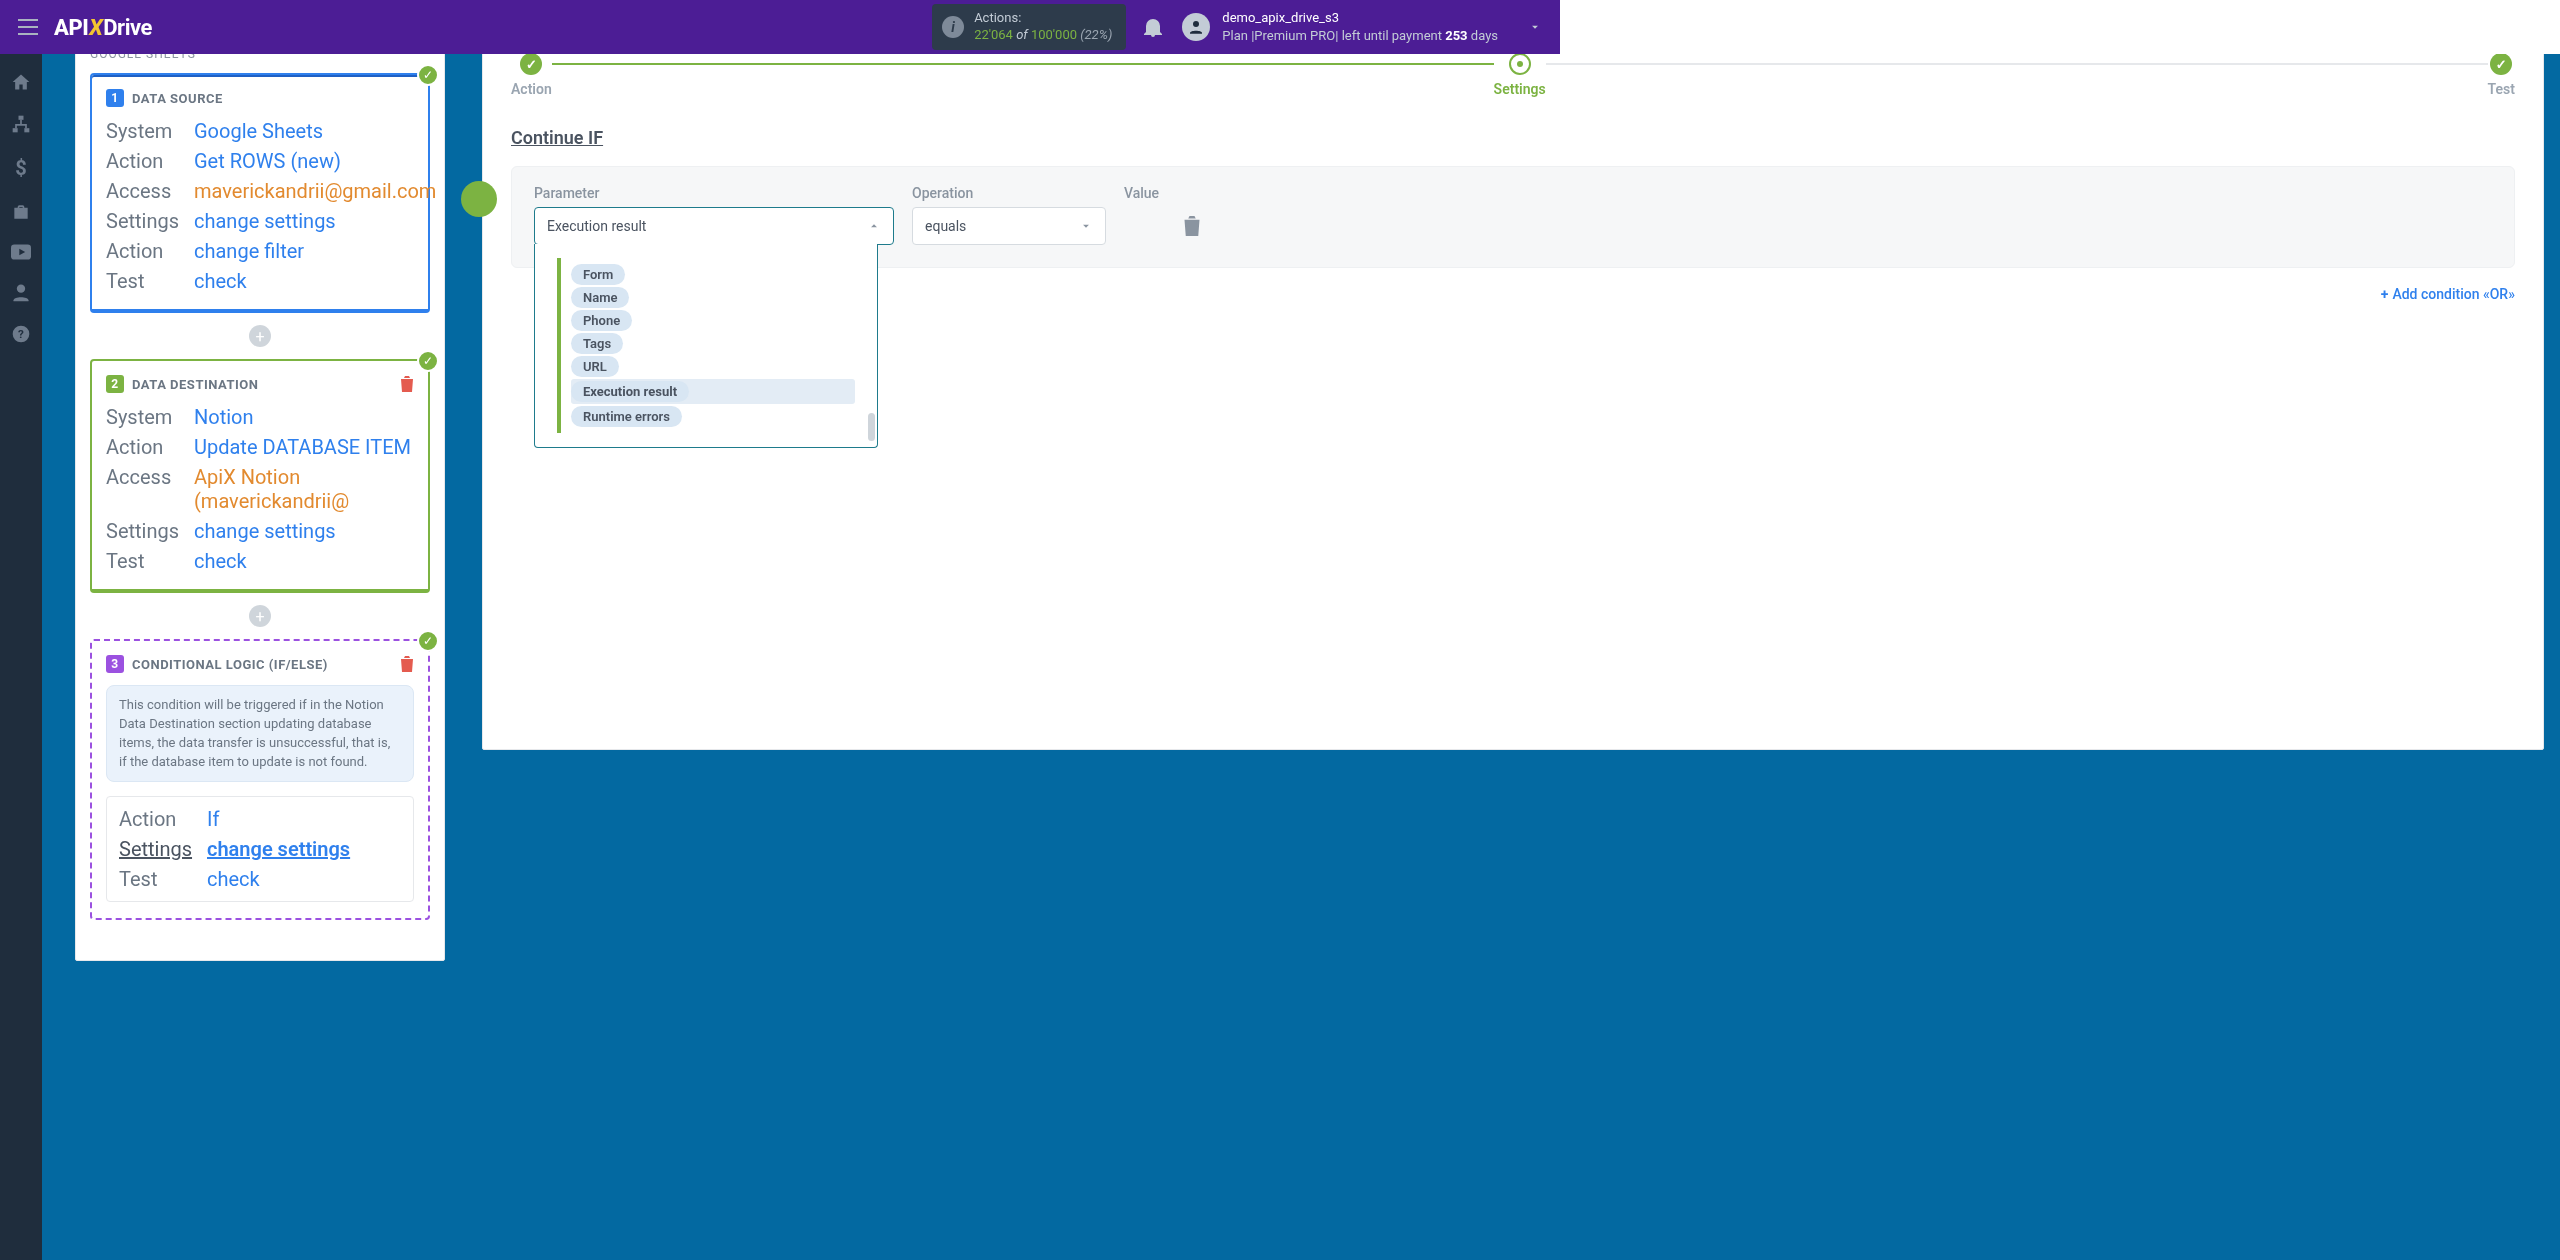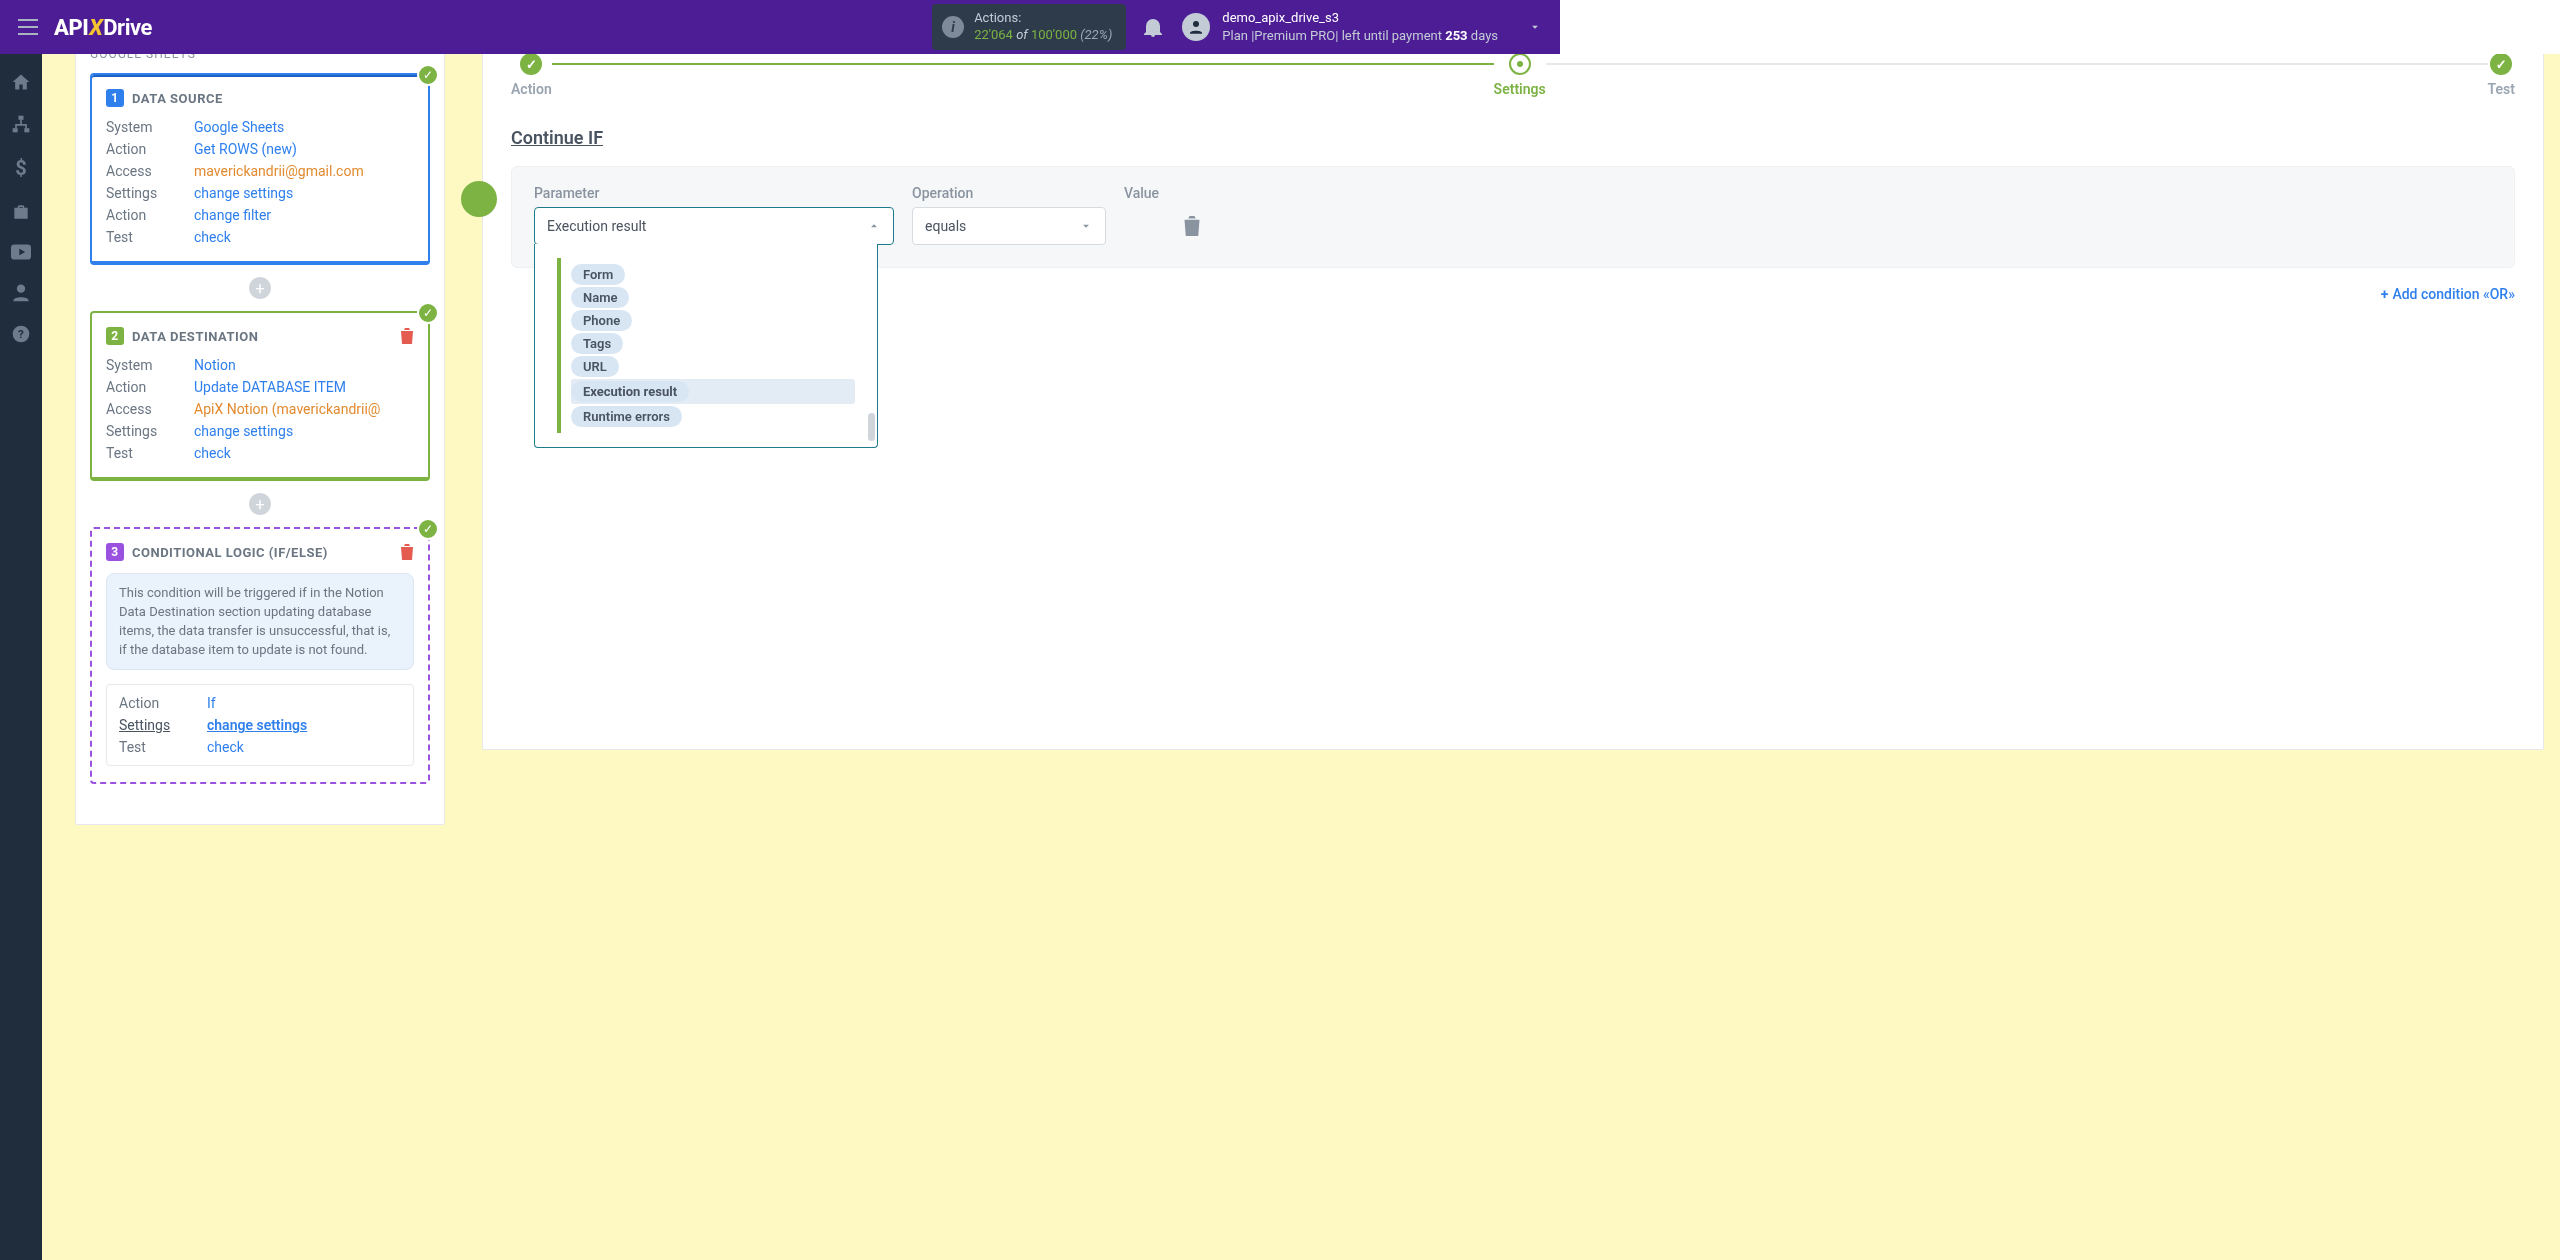--- a/index.html
+++ b/index.html
@@ -27,34 +27,34 @@
 .user-txt .plan { color:#c3ccd6; }
 .user-txt .plan b { color:#fff; font-weight:700; }
 .chev { margin-left:18px; color:#c3ccd6; }
 
 
 .rail { position:absolute; top:54px; left:0; width:42px; background:#1f2d3d; height:calc(100% - 54px); display:flex; flex-direction:column; align-items:center; padding-top:18px; gap:22px; }
 .rail .ic { color:#6e7b8c; cursor:pointer; }
 .rail .ic svg, .rail .ic span { display:block; }
 
 
-.main { position:absolute; top:54px; left:42px; right:0; bottom:0; background:#fef9c3; overflow:hidden; }
+.main { position:absolute; top:54px; left:42px; right:0; bottom:0; background:#0369a1; overflow:hidden; }
 .panel-left { position:absolute; left:33px; top:-24px; width:370px; background:#fff; border:1px solid #e6e8eb; border-radius:2px; padding:16px 14px; }
 .panel-left .hdr { font-size:12px; color:#8a94a0; letter-spacing:1px; margin-bottom:12px; }
 
 .card { border-radius:4px; padding:14px 14px 16px; position:relative; margin-bottom:24px; }
 .card.blue { border:2px solid #2f80ed; box-shadow:0 2px 0 #1f60c4 inset; border-bottom-width:4px;}
 .card.green { border:2px solid #7cb342; border-bottom-width:4px;}
 .card.purple { border:2px dashed #9b51e0; }
 .check-badge { position:absolute; top:-11px; right:-11px; width:22px; height:22px; background:#7cb342; border-radius:50%; display:flex; align-items:center; justify-content:center; color:#fff; border:2px solid #fff; font-size:12px;}
 .num { display:inline-flex; width:18px; height:18px; border-radius:3px; color:#fff; font-size:12px; font-weight:700; align-items:center; justify-content:center; margin-right:8px; vertical-align:middle;}
 .num.b{background:#2f80ed;} .num.g{background:#7cb342;} .num.p{background:#9b51e0;}
 .card-title { font-size:13px; font-weight:700; color:#6b7683; letter-spacing:.5px; margin-bottom:12px; display:flex; align-items:center;}
 .card-title .trash { margin-left:auto; color:#e45b4f; cursor:pointer;}
-.rows { display:grid; grid-template-columns: 78px 1fr; row-gap:6px; column-gap:10px; font-size:14px; }
+.rows { display:grid; grid-template-columns: 78px 1fr; row-gap:6px; column-gap:10px; font-size:20px; }
 .rows .k { color:#6b7683; }
 .rows .v { color:#2f80ed; }
 .rows .v.orange { color:#e28a2f; }
 .rows .v.under { text-decoration:underline; font-weight:600; }
 .rows .k.under { text-decoration:underline; color:#4a5360; }
 .add-btn { width:22px; height:22px; border-radius:50%; background:#cfd5db; color:#fff; display:flex; align-items:center; justify-content:center; margin:-12px auto 12px; font-size:16px; cursor:pointer;}
 .purple .desc-box { background:#eaf2fb; border:1px solid #dbe7f4; border-radius:8px; padding:10px 12px; font-size:13px; color:#6b7683; line-height:1.45; margin-bottom:14px;}
 .purple .rows { border:1px solid #e6e8eb; border-radius:4px; padding:10px 12px; }
 
 

